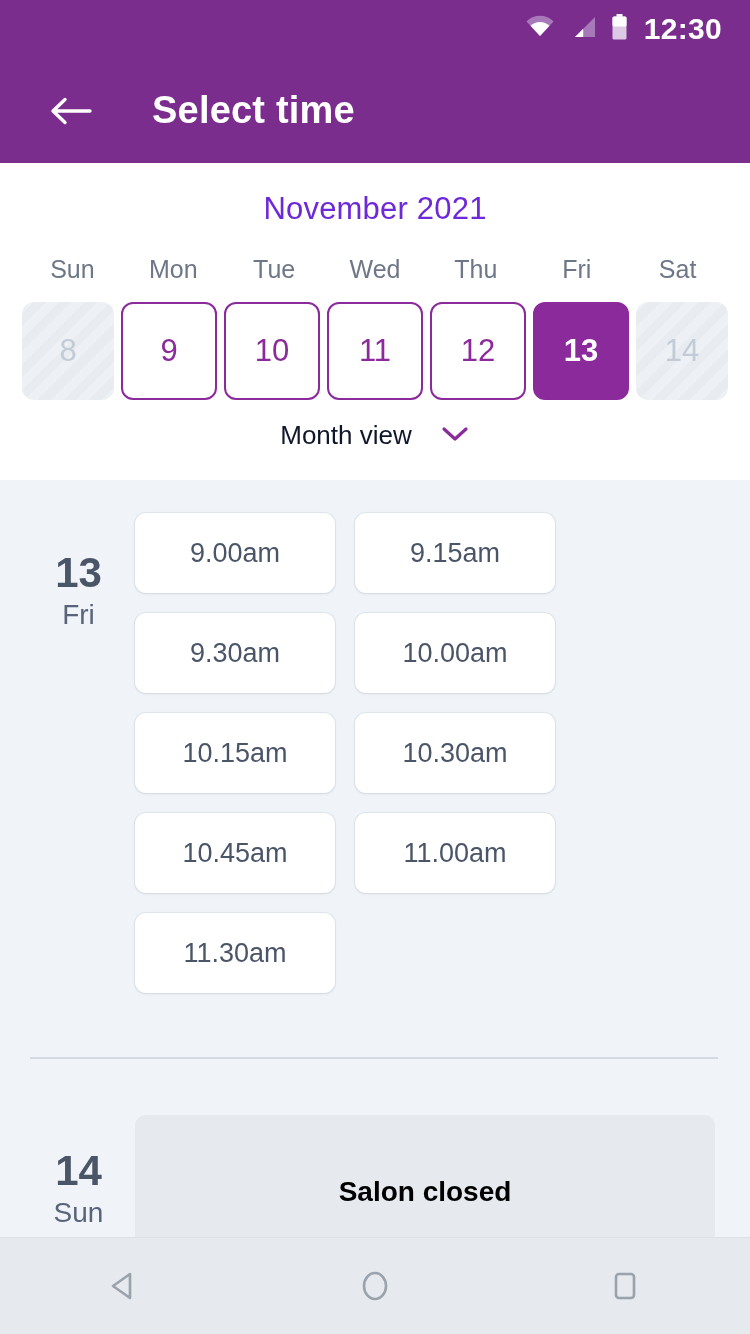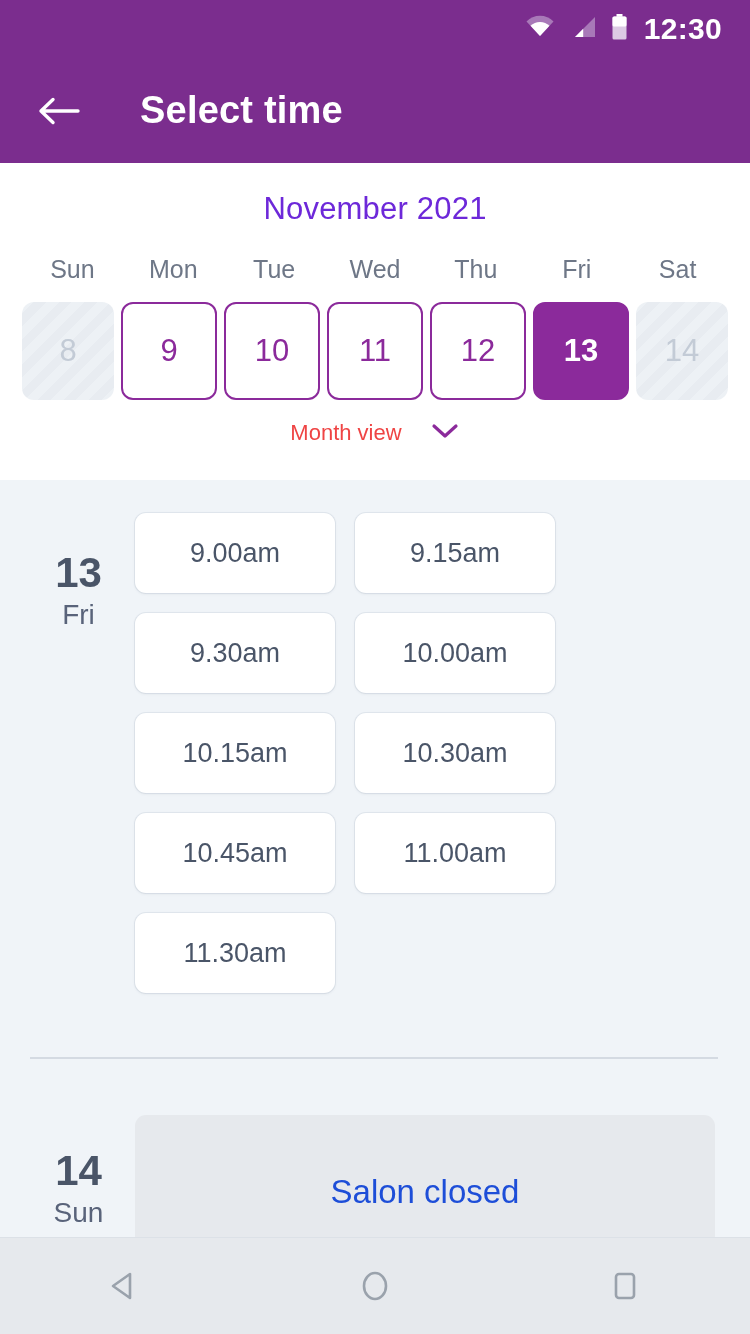--- a/index.html
+++ b/index.html
@@ -35,21 +35,21 @@
     line-height: 1;
     margin-left: 2px;
   }
 
   
   .app-bar {
     height: 105px;
     background: #7B2D8E;
     display: flex;
     align-items: center;
-    padding-left: 30px;
+    padding-left: 42px;
   }
   .back-btn {
     width: 58px;
     height: 58px;
     display: flex;
     align-items: center;
     justify-content: center;
     cursor: pointer;
   }
   .app-title {
@@ -122,22 +122,22 @@
   }
   .month-view-toggle {
     margin-top: 20px;
     display: flex;
     align-items: center;
     justify-content: center;
     gap: 28px;
     cursor: pointer;
   }
   .month-view-label {
-    font-size: 22px;
-    color: #ef4444;
+    font-size: 26px;
+    color: #0f172a;
   }
 
   
   .slots-area {
     background: #F0F4F8;
     height: 750px;
     position: relative;
   }
 
   .day-group {
@@ -191,22 +191,23 @@
   }
 
   .closed-card {
     width: 580px;
     height: 153px;
     background: #E6E9ED;
     border-radius: 11px;
     display: flex;
     align-items: center;
     justify-content: center;
-    font-size: 33px;
-    color: #1d4ed8;
+    font-size: 28px;
+    color: #000000;
+    font-weight: bold;
   }
   .day-group.second { padding-top: 56px; }
   .day-group.second .day-label { padding-top: 34px; }
 
   
   .nav-bar {
     position: absolute;
     left: 0;
     bottom: 0;
     width: 750px;

